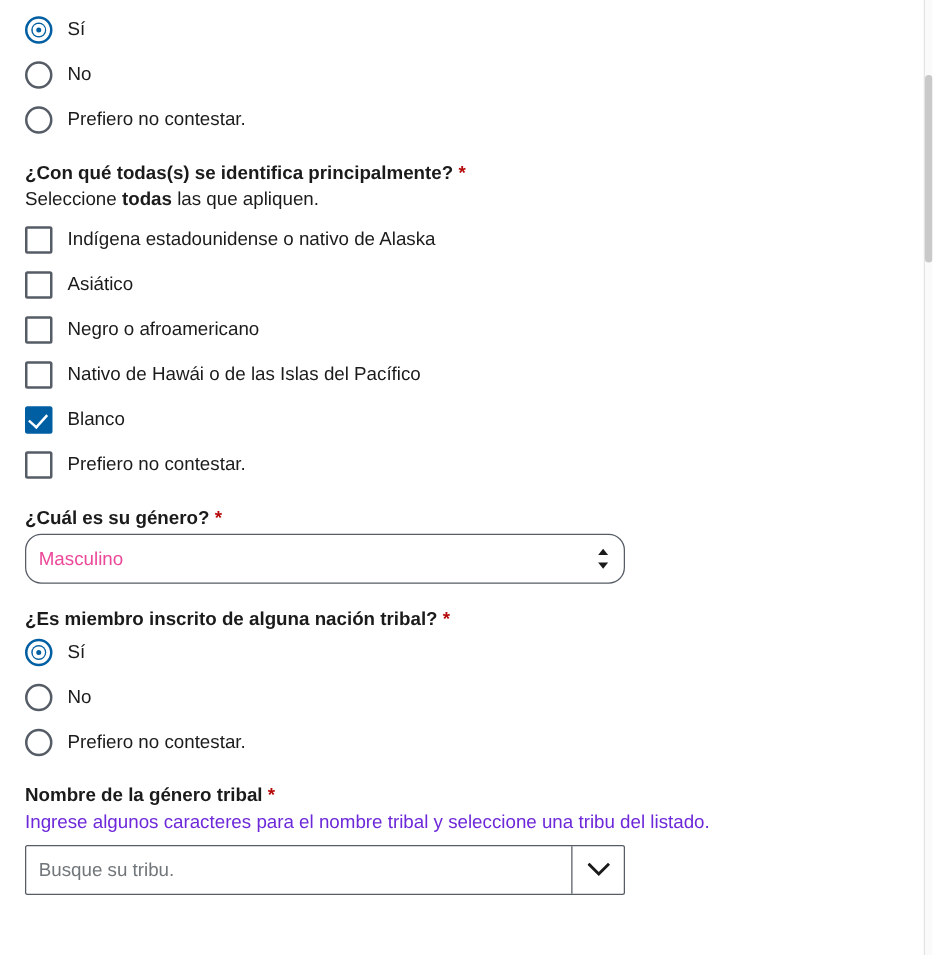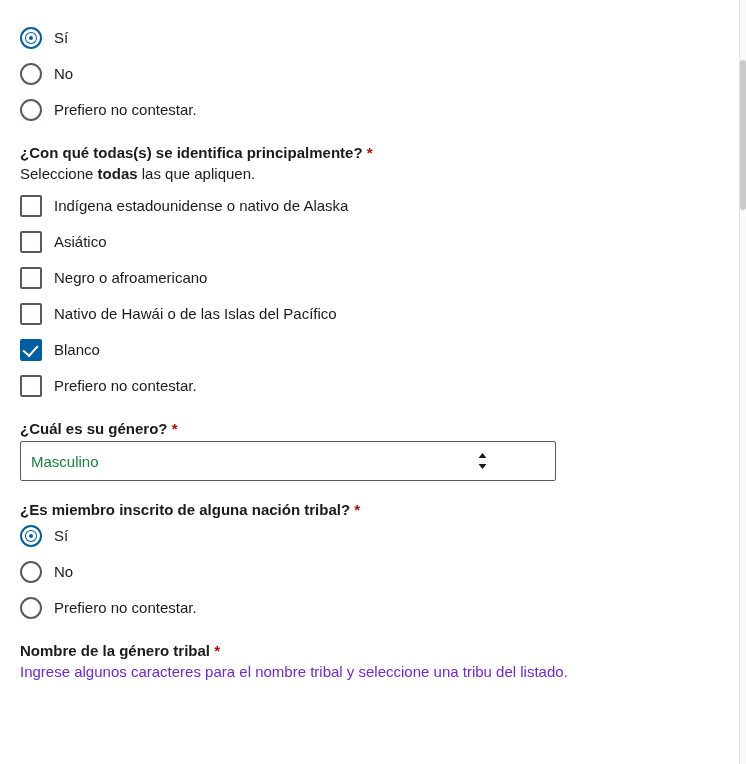--- a/index.html
+++ b/index.html
@@ -16,21 +16,21 @@
     font-size: 15px;
   }
   .page {
     position: relative;
     width: 746px;
     height: 764px;
     box-sizing: border-box;
     background: #fff;
   }
   .content {
-    padding: 24px 20px 0 20px;
+    padding: 10px 20px 0 20px;
     box-sizing: border-box;
     width: 726px;
   }
   .right-rule {
     position: absolute;
     top: 0;
     right: 6px;
     width: 1px;
     height: 764px;
     background: #e4e4e4;
@@ -146,29 +146,29 @@
     font-size: 15px;
     color: #1b1b1b;
     margin: 0 0 10px 0;
   }
   .q-hint.grey {
     color: #6d28d9;
   }
   .q-hint b { font-weight: bold; text-align: right; }
 
   select.select-box, .select-box {
-    width: 536px;
+    width: 480px;
     height: 40px;
     box-sizing: border-box;
     border: 1px solid #565c65;
-    border-radius: 2px;
+    border-radius: 13px;
     background: #fff;
     font-family: "Liberation Sans", sans-serif;
     font-size: 15px;
-    color: #15803d;
+    color: #ec4899;
     padding: 0 34px 0 10px;
     appearance: none;
     -webkit-appearance: none;
     position: relative;
     display: flex;
     align-items: center;
     margin-top: 4px;
   }
   .select-wrap {
     position: relative;
@@ -311,20 +311,28 @@
         <span class="radio-label">Prefiero no contestar.</span>
       </div>
     </div>
 
     <div class="q-title">
       <span>Nombre de la género tribal</span>
       <span class="req">*</span>
     </div>
     <div class="q-hint grey">Ingrese algunos caracteres para el nombre tribal y seleccione una tribu del listado.</div>
 
+    <div class="select-wrap">
+      <input class="combo-input" type="text" placeholder="Busque su tribu." style="">
+      <span class="chev-icon">
+        <svg width="18" height="12" viewBox="0 0 18 12" aria-hidden="true">
+          <path d="M1.6 1.8 L9 9.2 L16.4 1.8" stroke="#1b1b1b" stroke-width="2.4" fill="none" stroke-linecap="square"></path>
+        </svg>
+      </span>
+    </div>
 
   </div>
 
   <div class="right-rule"></div>
   <div class="scroll-track">
     <div class="scroll-thumb"></div>
   </div>
 </div>
 
 </body></html>

